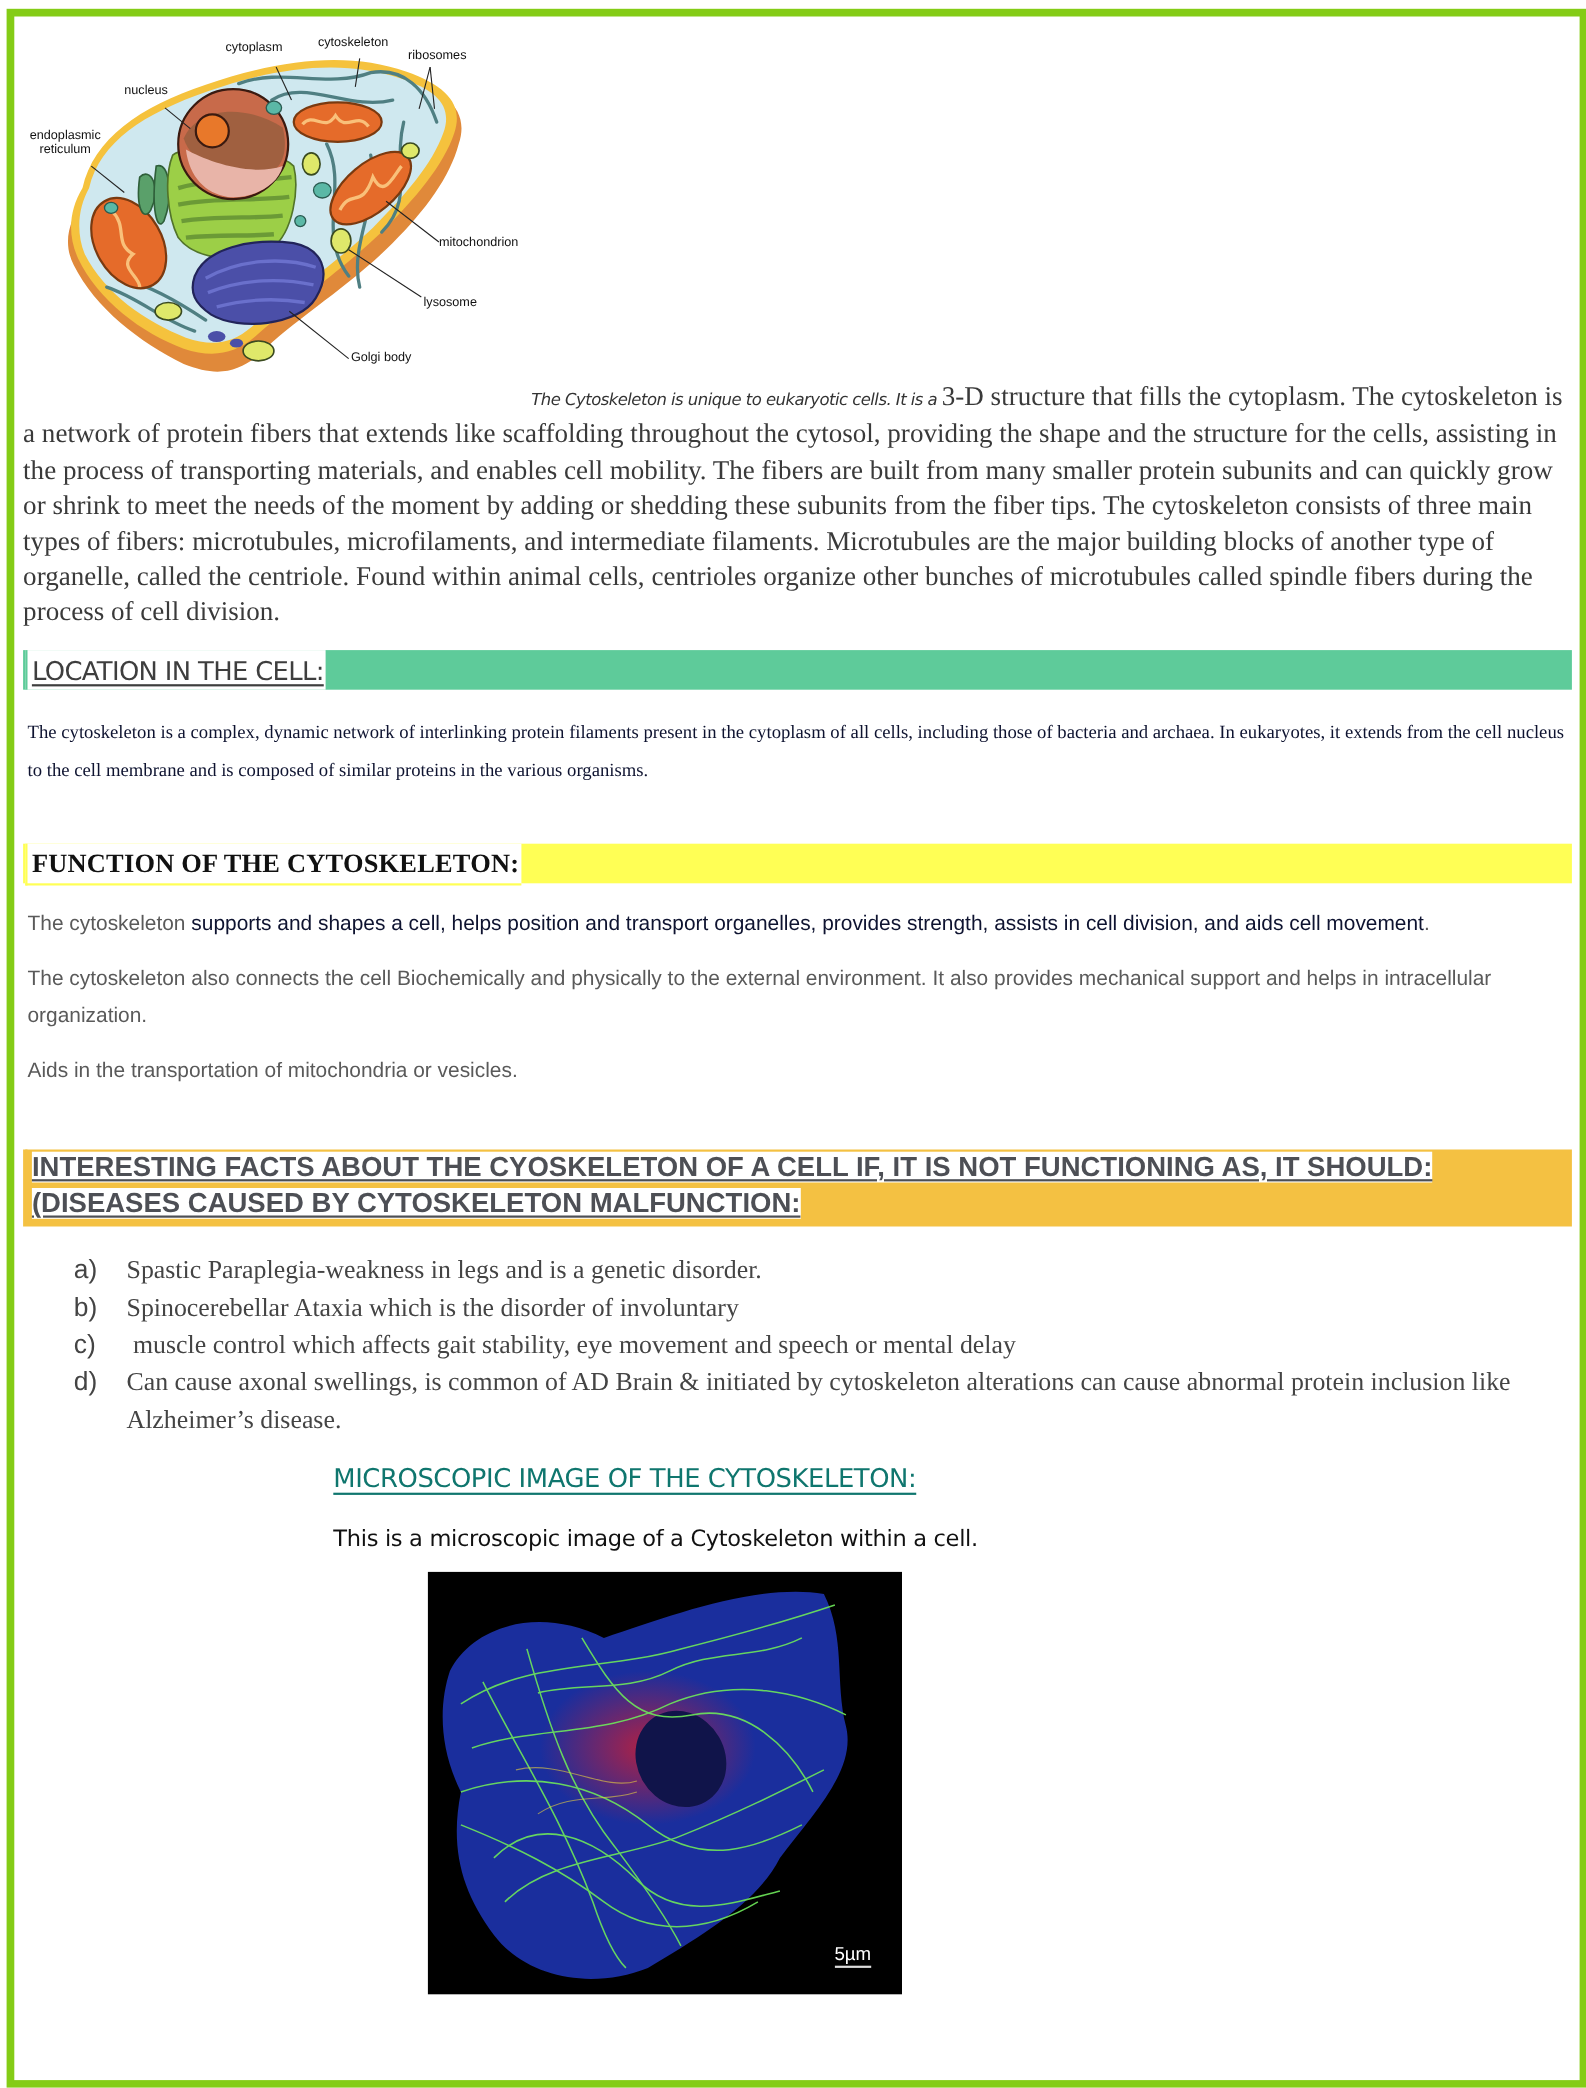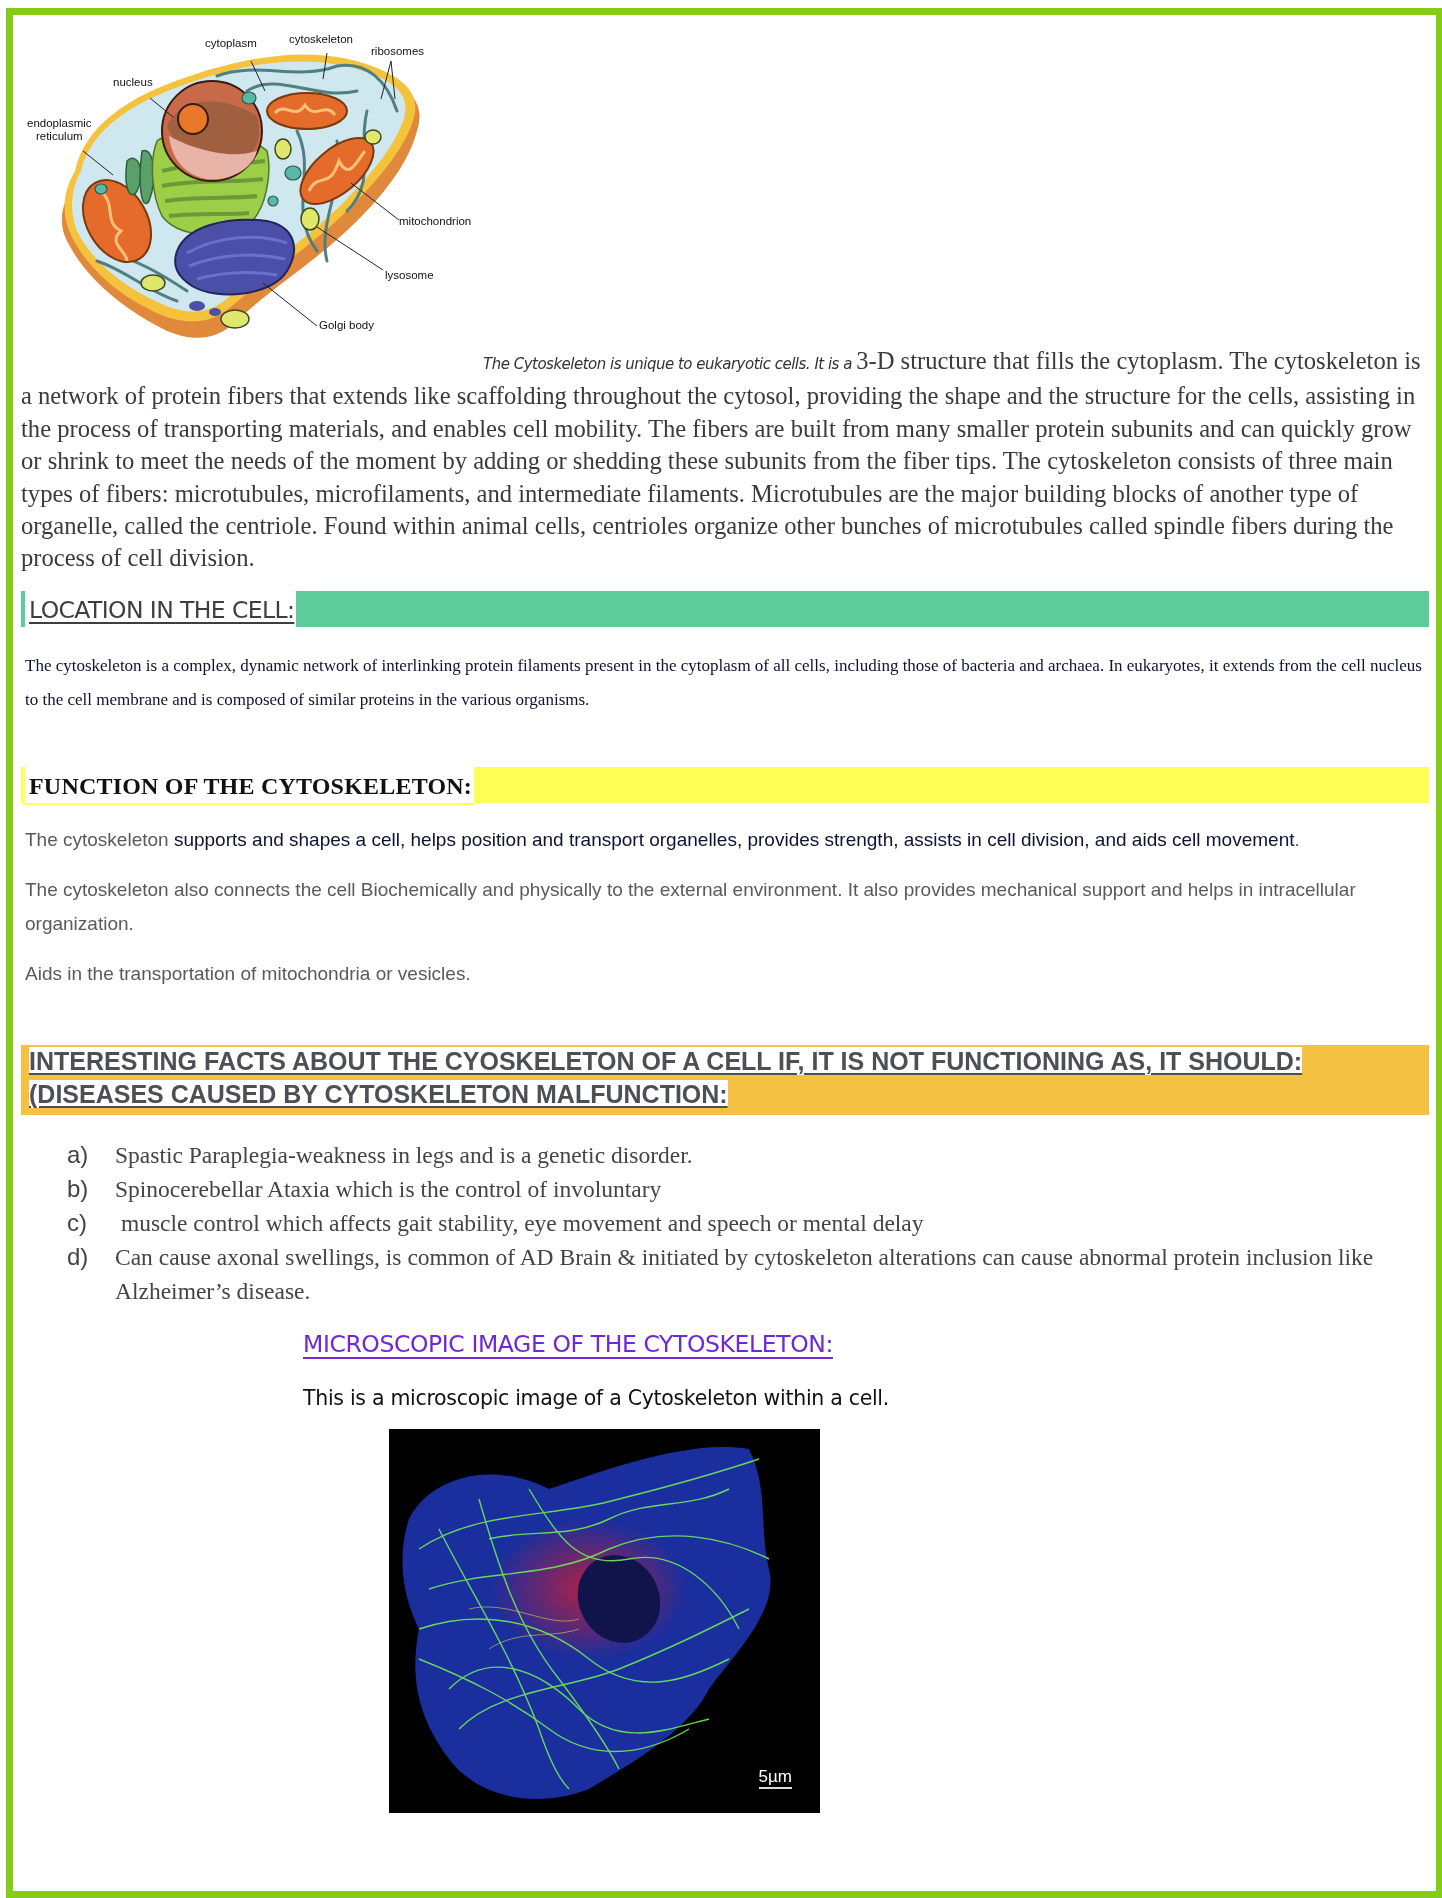--- a/index.html
+++ b/index.html
@@ -34,21 +34,21 @@
 
   .h-int { left:8px; top:1030px; width:1408px; height:70px; background:#f4c142; }
   .h-int-text { left:10px; top:1030px; width:1370px; font-size:25px; font-weight:bold; color:#4d4f55; line-height:33px; border-left:2px solid #f4c142; padding-left:4px; }
   .h-int-text span { background:#fff; text-decoration:underline; text-decoration-thickness:2px; text-underline-offset:3px; }
 
   .facts { left:54px; top:1123px; width:1370px; font-size:23.5px; line-height:34px; color:#444; }
   .fact { display:flex; }
   .fact .lbl { font-family:"Liberation Sans", sans-serif; width:48px; flex:none; color:#444; font-size:24px; }
   .fact .txt { flex:1; }
 
-  .h-mic { left:290px; top:1310px; font-family:"DejaVu Sans", sans-serif; font-size:23.5px; letter-spacing:-0.4px; color:#6d28d9; text-decoration:underline; text-decoration-thickness:2px; text-underline-offset:5px; line-height:38px; }
+  .h-mic { left:290px; top:1310px; font-family:"DejaVu Sans", sans-serif; font-size:23.5px; letter-spacing:-0.4px; color:#0f766e; text-decoration:underline; text-decoration-thickness:2px; text-underline-offset:5px; line-height:38px; }
   .mic-sub { left:290px; top:1368px; font-family:"DejaVu Sans", sans-serif; font-size:20.5px; letter-spacing:-0.3px; color:#111; line-height:30px; }
 
   .micro { left:376px; top:1414px; width:431px; height:384px; background:#000; overflow:hidden; }
   .scale-label { position:absolute; right:28px; bottom:24px; color:#fff; font-family:"Liberation Sans", sans-serif; font-size:17px; border-bottom:2px solid #ddd; line-height:20px; }
 </style>
 </head>
 <body>
 
 <div class="page">
 
@@ -170,21 +170,21 @@
     <span>(DISEASES CAUSED BY CYTOSKELETON MALFUNCTION:</span>
   </div>
 
   <div class="abs facts serif">
     <div class="fact">
         <span class="lbl">a)</span>
         <span class="txt">Spastic Paraplegia-weakness in legs and is a genetic disorder.</span>
       </div>
     <div class="fact">
         <span class="lbl">b)</span>
-        <span class="txt">Spinocerebellar Ataxia which is the control of involuntary</span>
+        <span class="txt">Spinocerebellar Ataxia which is the disorder of involuntary</span>
       </div>
     <div class="fact">
         <span class="lbl">c)</span>
         <span class="txt" style="white-space:pre"> muscle control which affects gait stability, eye movement and speech or mental delay</span>
       </div>
     <div class="fact">
         <span class="lbl">d)</span>
         <span class="txt">Can cause axonal swellings, is common of AD Brain &amp; initiated by cytoskeleton alterations can cause abnormal protein inclusion like Alzheimer’s disease.</span>
       </div>
   </div>

